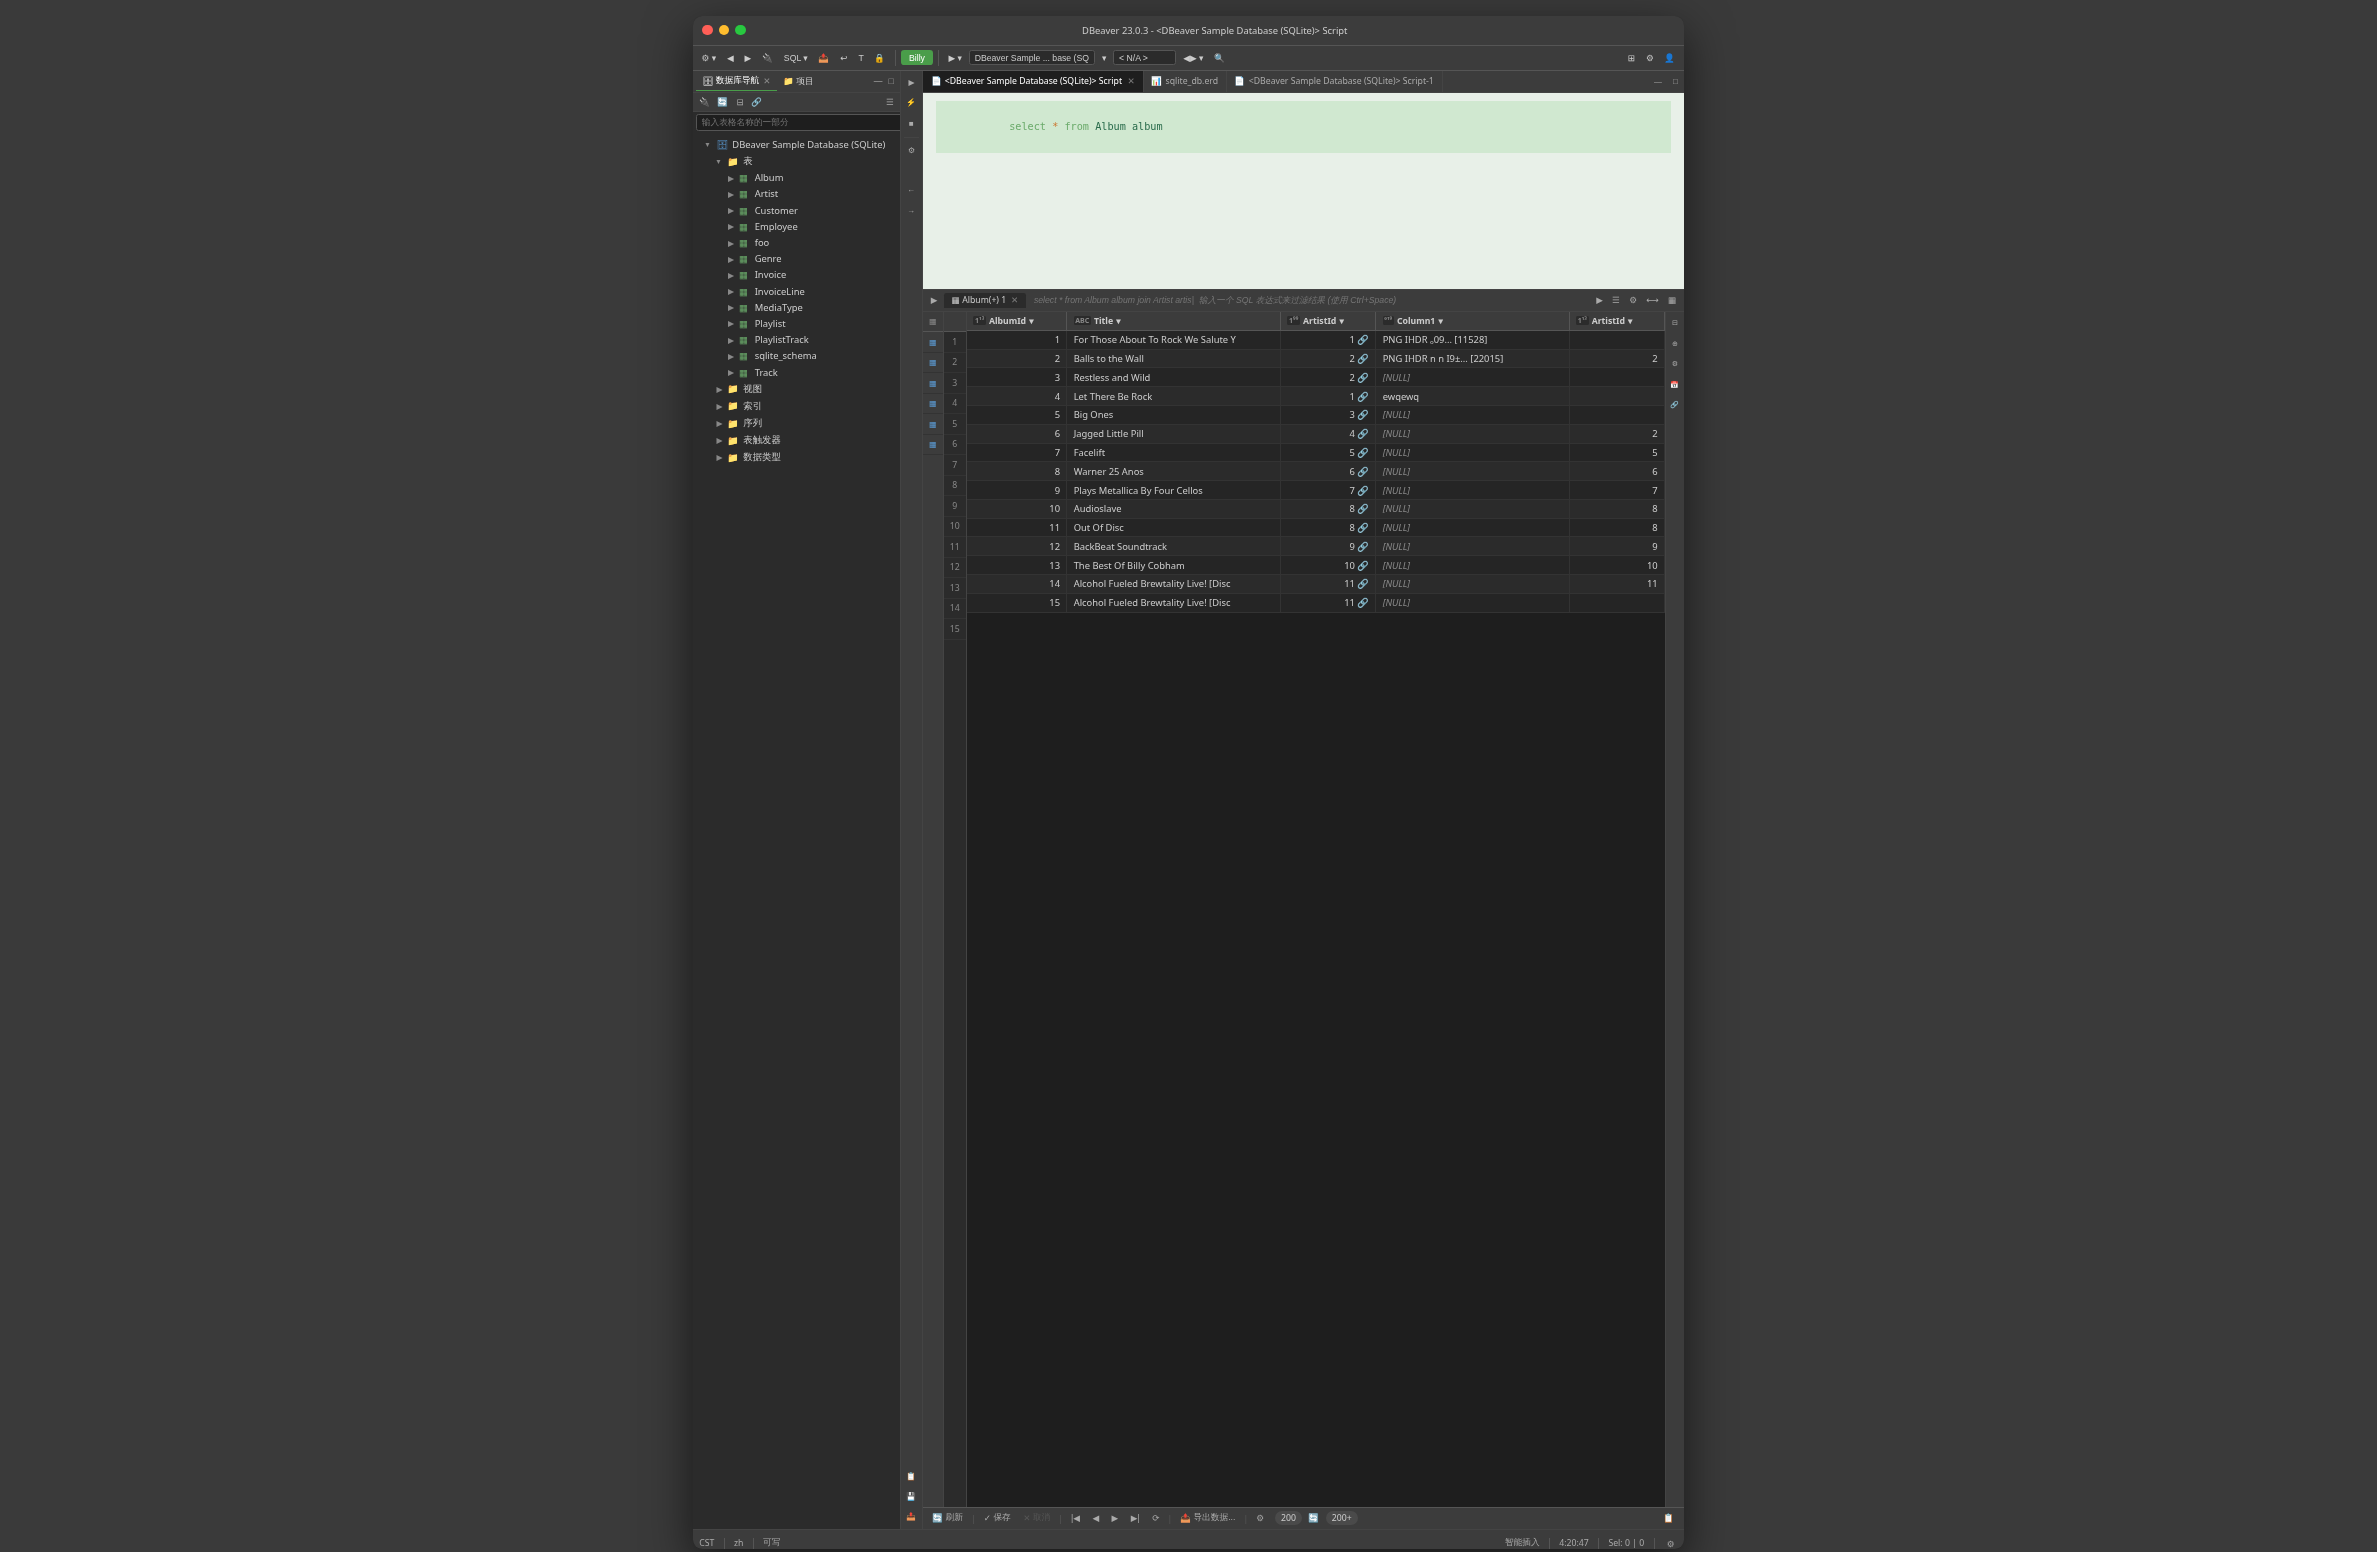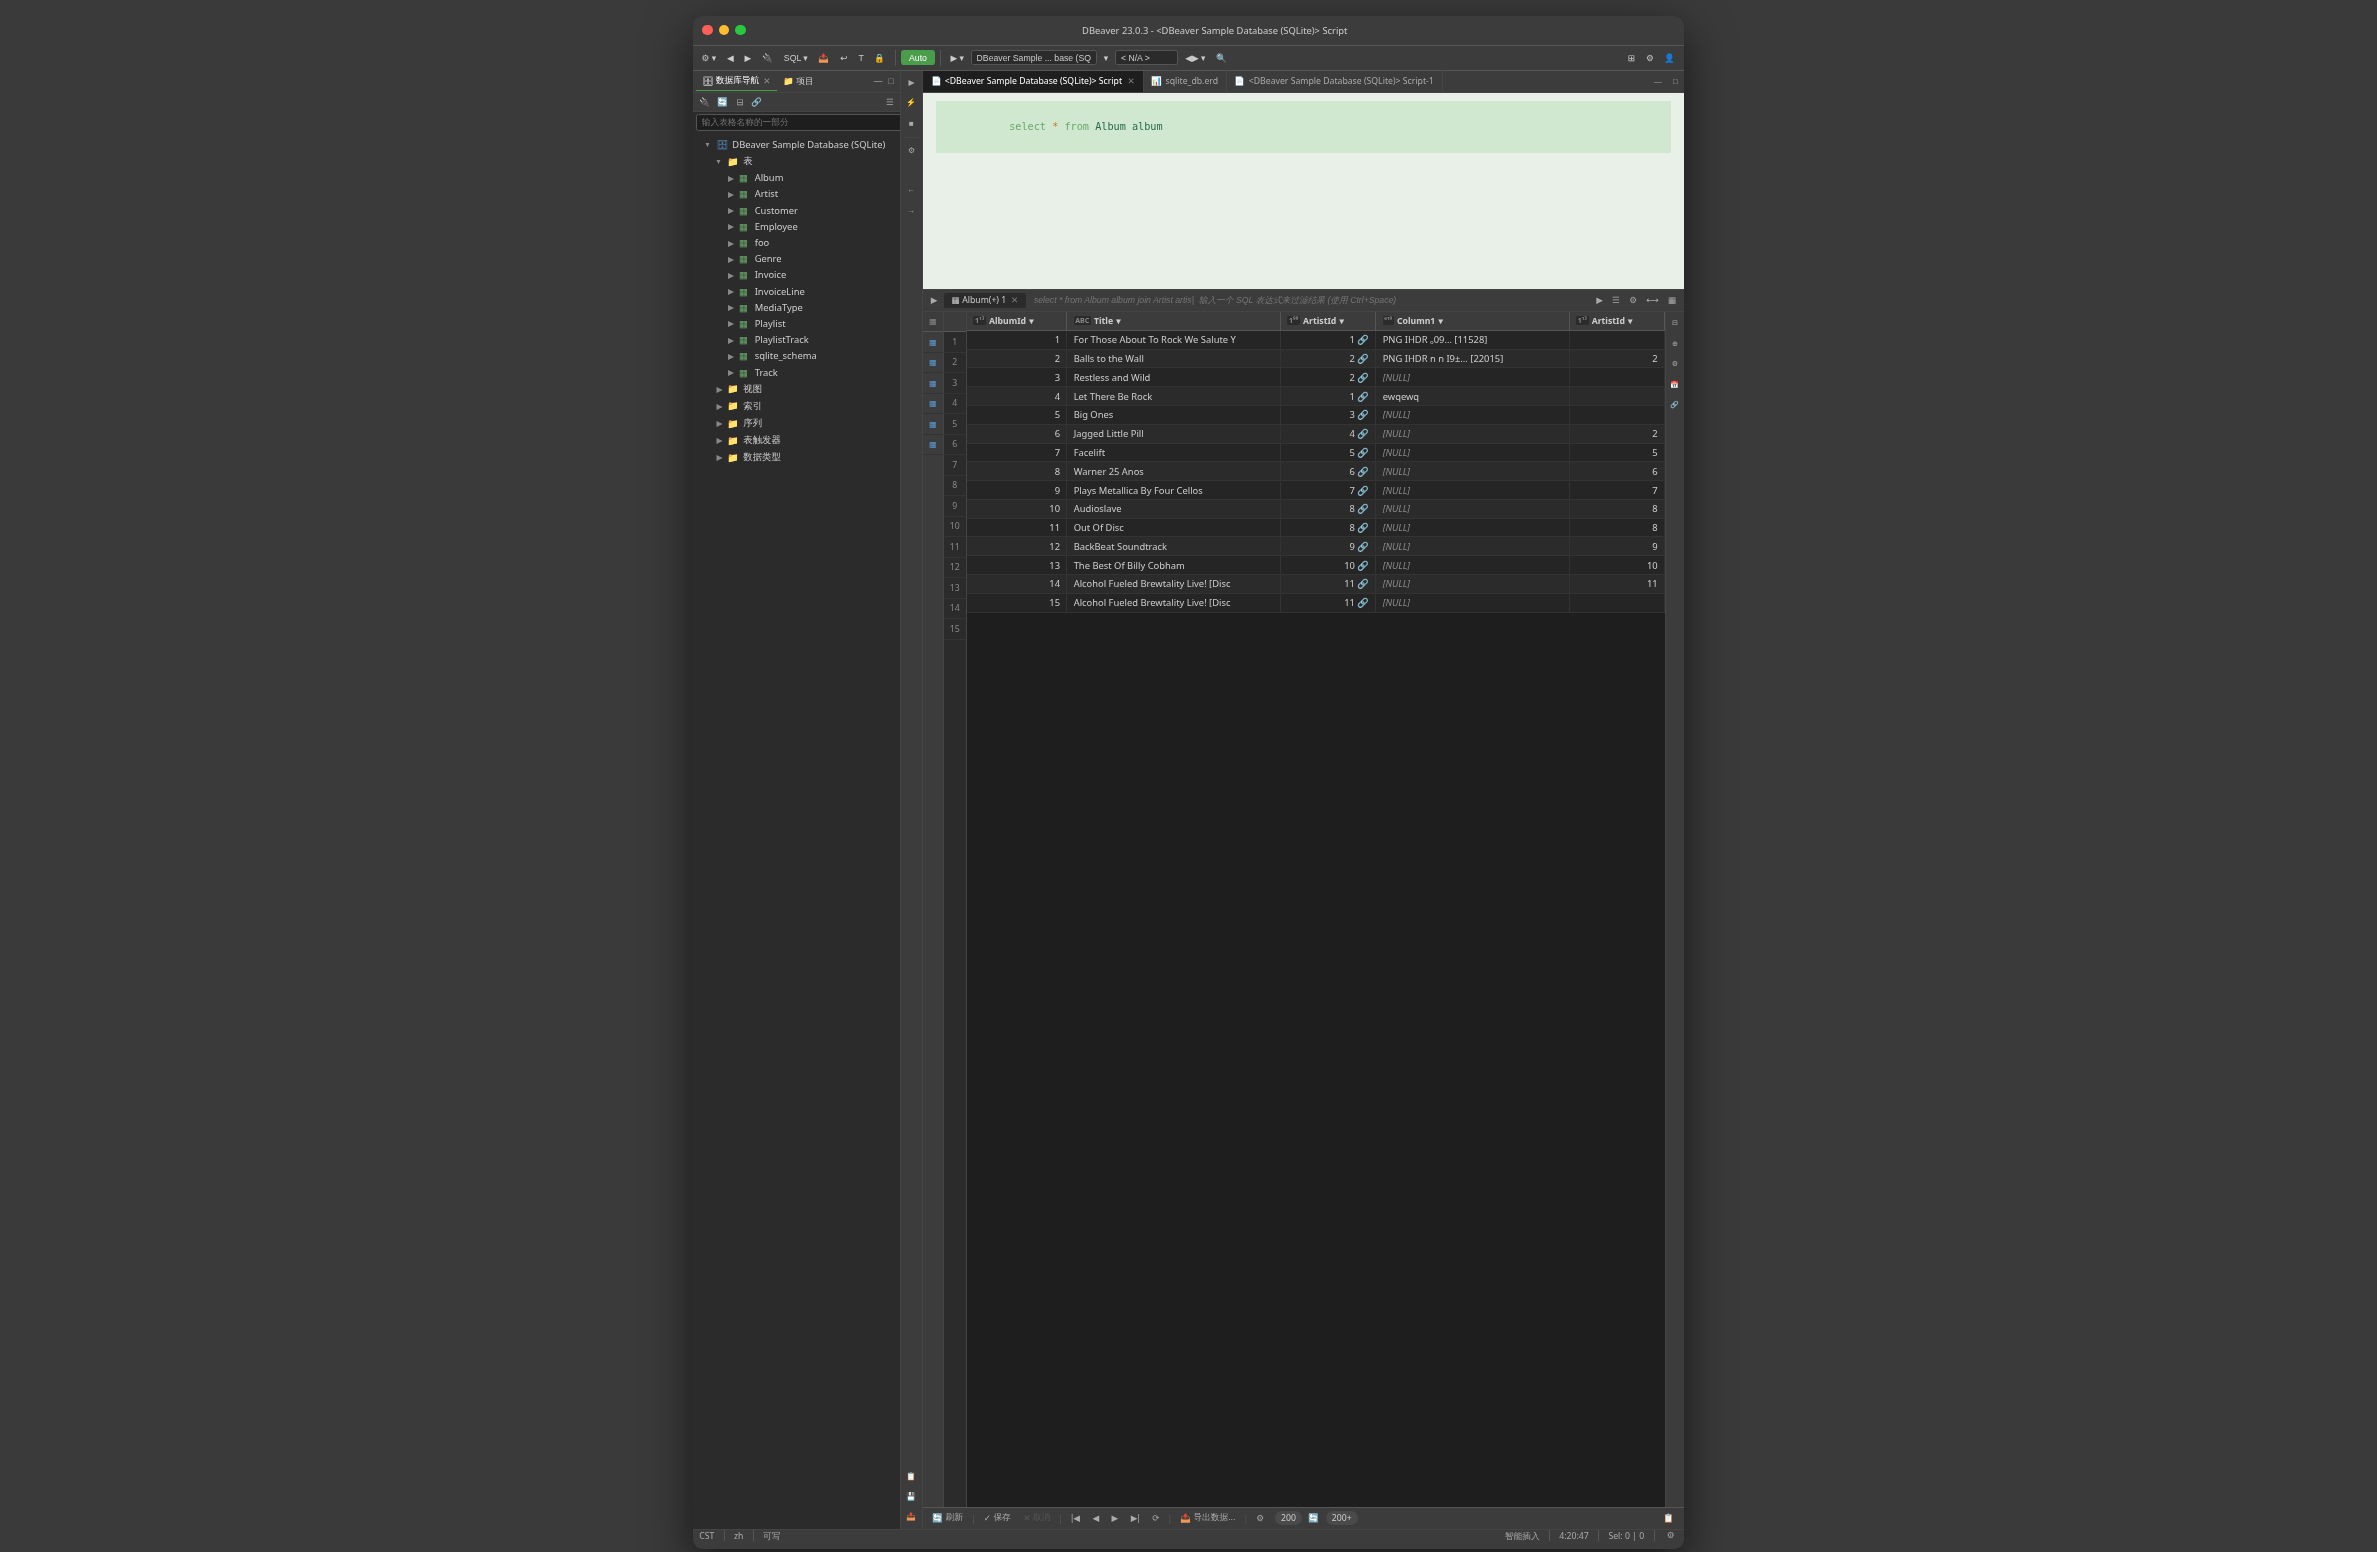--- a/index.html
+++ b/index.html
@@ -346,21 +346,21 @@
     }
     .grid-tr:nth-child(odd) .grid-td { background: #252525; }
     .grid-tr:nth-child(even) .grid-td { background: #2b2b2b; }
     
     
     .status-bar {
       height: 20.5px;
       background: #3c3c3c;
       border-top: 0.8px solid #444;
       display: flex;
-      align-items: flex-start;
+      align-items: flex-end;
       padding: 0 6.3px;
       gap: 9.4px;
       font-size: 8.7px;
       color: #aaa;
     }
     .status-item { display: flex; align-items: center; gap: 3.1px; }
     .status-divider { width: 0.8px; height: 11px; background: #555; }
     
     
     .bottom-bar {
@@ -419,21 +419,21 @@
     <button class="toolbar-btn">⚙ ▾</button>
     <button class="toolbar-btn">◀</button>
     <button class="toolbar-btn">▶</button>
     <button class="toolbar-btn">🔌</button>
     <button class="toolbar-btn">SQL ▾</button>
     <button class="toolbar-btn">📤</button>
     <button class="toolbar-btn">↩</button>
     <button class="toolbar-btn">T</button>
     <button class="toolbar-btn">🔒</button>
     <div class="toolbar-separator"></div>
-    <button class="toolbar-dropdown">Auto</button>
+    <button class="toolbar-dropdown">Billy</button>
     <div class="toolbar-separator"></div>
     <button class="toolbar-btn">▶ ▾</button>
     <input class="toolbar-input" type="text" value="DBeaver Sample ... base (SQLite)" style="">
     <button class="toolbar-btn">▾</button>
     <input class="toolbar-input" type="text" style="width: 63px;" value="&lt; N/A &gt;">
     <button class="toolbar-btn">◀▶ ▾</button>
     <button class="toolbar-btn">🔍</button>
     <div style="flex:1"></div>
     <button class="toolbar-btn">⊞</button>
     <button class="toolbar-btn">⚙</button>

